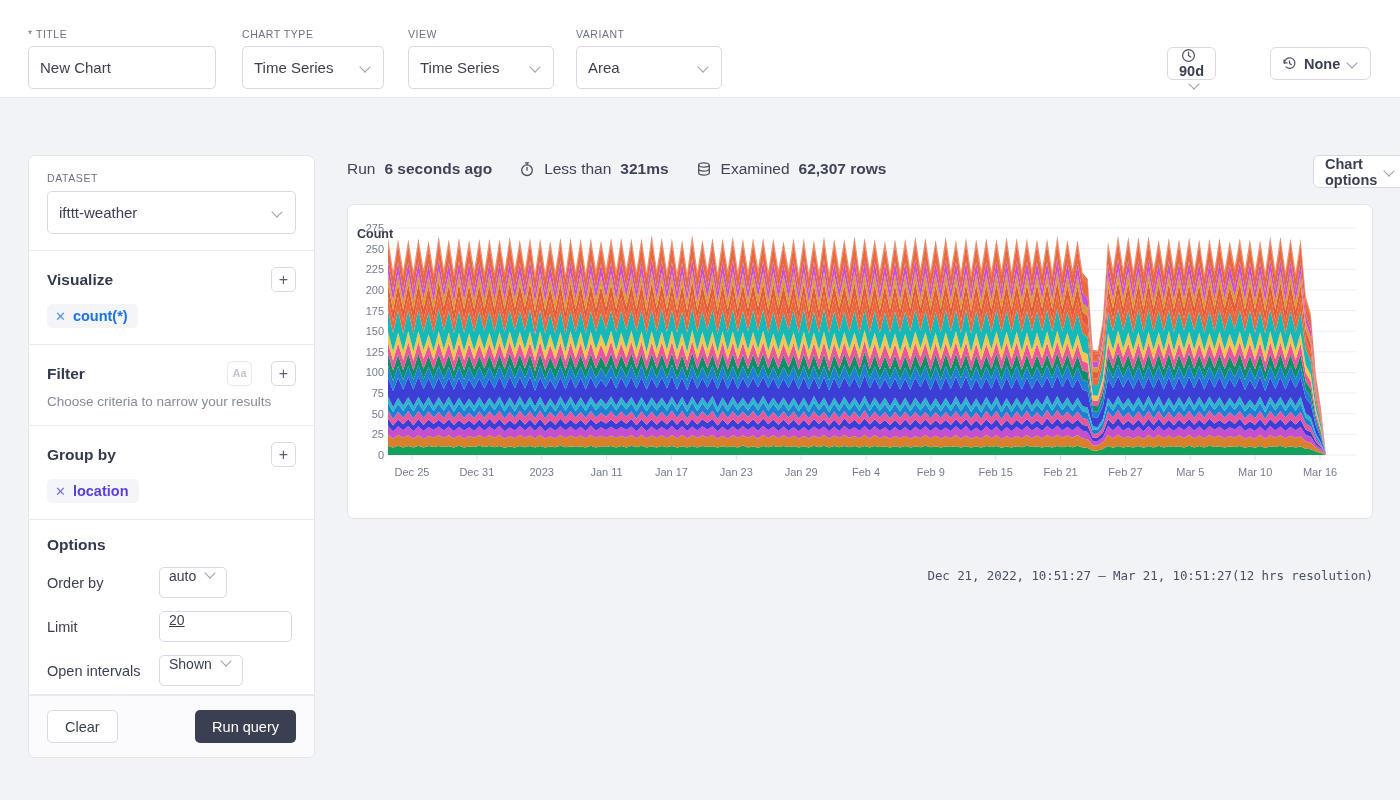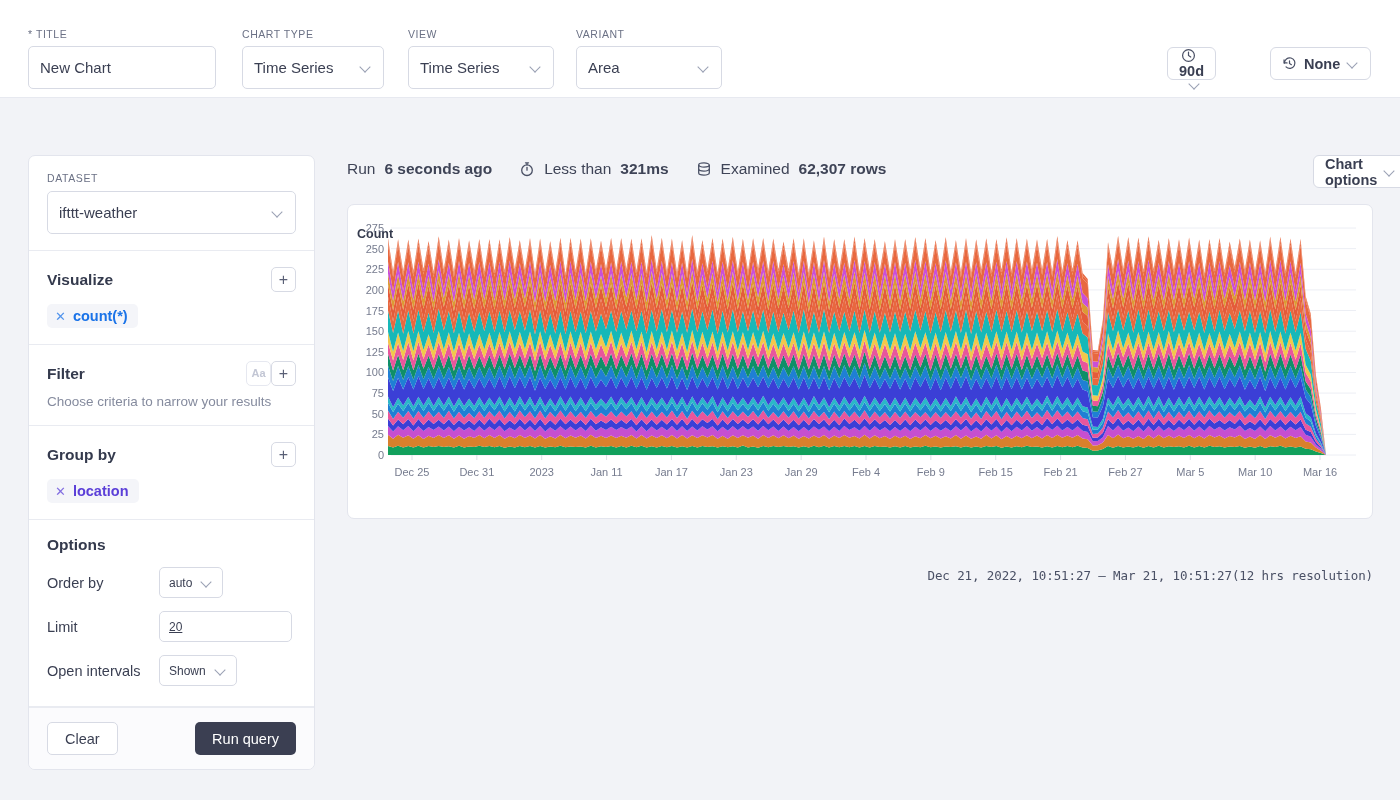--- a/index.html
+++ b/index.html
@@ -68,39 +68,39 @@
     display: flex; align-items: center; justify-content: space-between;
     margin-bottom: 12px;
   }
   .sb-title { font-size: 15.5px; font-weight: 700; color: #343a4d; }
   .sq {
     width: 25px; height: 25px; border: 1px solid #d7dae4; border-radius: 5px;
     background: #fff; display: flex; align-items: center; justify-content: center;
     color: #5a6076; font-size: 16px; line-height: 1;
   }
   .sq.ghost { border-color: #e6e8f0; color: #c2c6d4; font-size: 11px; font-weight: 700; }
-  .headbtns { display: flex; align-items: center; gap: 0; }
+  .headbtns { display: flex; align-items: center; gap: 19px; }
   .chip {
     display: inline-flex; align-items: center; gap: 7px;
     background: #f4f5f9; border-radius: 5px; padding: 4px 10px 4px 8px;
     font-size: 14.5px; font-weight: 700;
   }
   .chip .x { font-size: 13px; font-weight: 400; opacity: .75; }
   .chip.blue { color: #1a73e8; }
   .chip.violet { color: #5b3fd8; }
   .hint { font-size: 13.5px; color: #858b9e; }
   .optrow {
     display: flex; align-items: center; margin-top: 13px;
   }
   .optrow:first-of-type { margin-top: 15px; }
   .optlabel { font-size: 14.5px; color: #3a3f52; width: 112px; flex: 0 0 112px; }
   .mini {
     height: 31px; border: 1px solid #d7dae4; border-radius: 5px; background: #fff;
-    display: inline-flex; align-items: center; padding: 0 9px;
-    font-size: 12px; color: #3a3f52;
+    display: inline-flex; align-items: flex-start; padding: 0 9px;
+    font-size: 14px; color: #3a3f52;
   }
   .footer-sec {
     padding: 14px 18px; display: flex; align-items: center;
     justify-content: space-between; background: #fbfbfd;
     border-top: 1px solid #e9ebf1;
   }
   .btn-clear {
     height: 33px; padding: 0 17px; border: 1px solid #d7dae4; border-radius: 5px;
     background: #fff; font-size: 14.5px; color: #3a3f52;
     display: inline-flex; align-items: center;
@@ -231,21 +231,21 @@
     <div class="sb-head">
       <span class="sb-title">Group by</span>
       <span class="sq">+</span>
     </div>
     <span class="chip violet">
       <span class="x">✕</span>
       <span>location</span>
     </span>
   </div>
 
-  <div class="sb-sec" style="padding-bottom:20px;">
+  <div class="sb-sec" style="padding-bottom:8px;">
     <div class="sb-title">Options</div>
 
     <div class="optrow">
       <span class="optlabel">Order by</span>
       <span class="mini">
         <span>auto</span>
         <span class="chev"></span>
       </span>
     </div>
 

